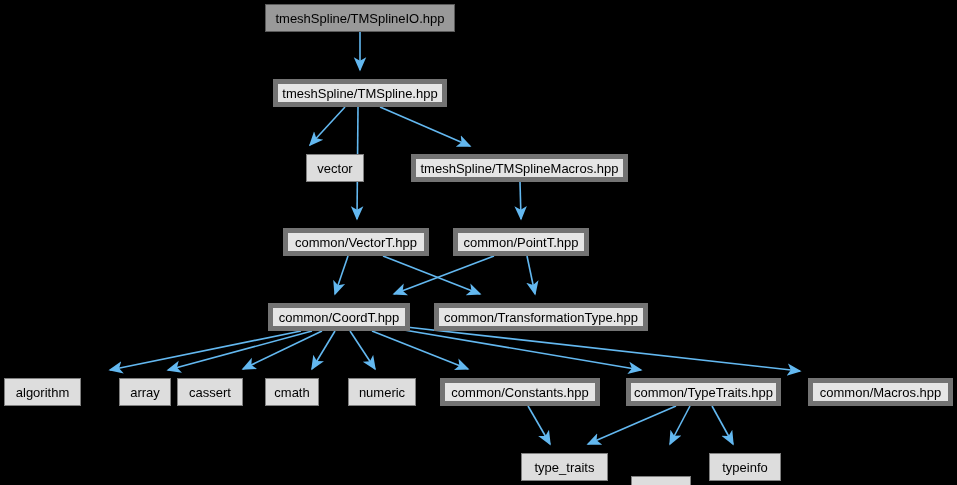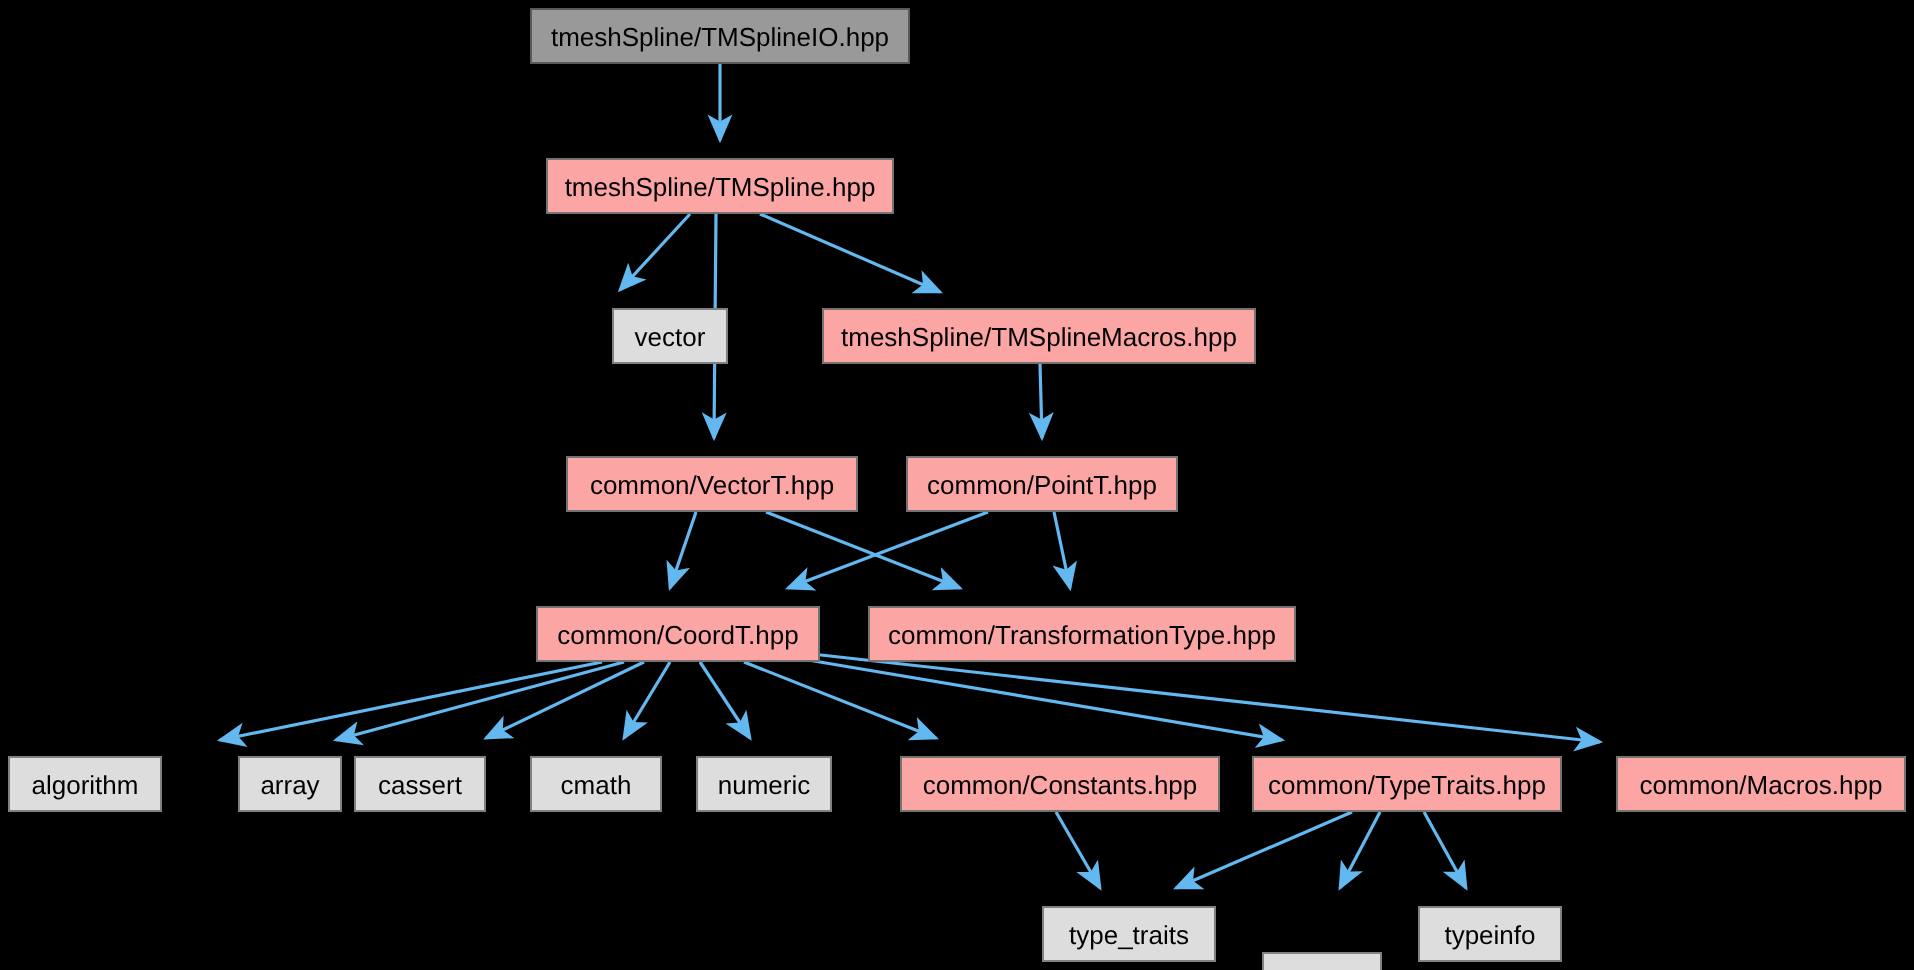--- a/index.html
+++ b/index.html
@@ -25,22 +25,22 @@
   .node {
     position: absolute;
     box-sizing: border-box;
     display: flex;
     align-items: center;
     justify-content: center;
     font-size: 13px;
     line-height: 1;
     color: #000000;
     white-space: nowrap;
-    border: 1px solid #737373;
-    background: #fca5a5;
+    border: 5px solid #737373;
+    background: #e5e5e5;
     z-index: 5;
   }
   .node.system {
     background: #dddddd;
     border: 1px solid #808080;
   }
   .node.root {
     background: #999999;
     border: 1px solid #5a5a5a;
   }
@@ -111,27 +111,27 @@
       </div>
       <div class="node system" style="left: 4px; top: 378px; width: 77px; height: 28px;">
         <span class="node-label">algorithm</span>
       </div>
       <div class="node system" style="left: 103px; top: 378px; width: 52px; height: 28px; margin-left: 16px;">
         <span class="node-label">array</span>
       </div>
       <div class="node system" style="left: 177px; top: 378px; width: 66px; height: 28px;">
         <span class="node-label">cassert</span>
       </div>
-      <div class="node system" style="left: 265px; top: 378px; width: 66px; height: 28px;">
+      <div class="node system" style="left: 265px; top: 378px; width: 54px; height: 28px;">
         <span class="node-label">cmath</span>
       </div>
       <div class="node system" style="left: 348px; top: 378px; width: 68px; height: 28px;">
         <span class="node-label">numeric</span>
       </div>
-      <div class="node" style="left: 440px; top: 378px; width: 160px; height: 28px; margin-left: 10px;">
+      <div class="node" style="left: 440px; top: 378px; width: 160px; height: 28px;">
         <span class="node-label">common/Constants.hpp</span>
       </div>
       <div class="node" style="left: 626px; top: 378px; width: 155px; height: 28px;">
         <span class="node-label">common/TypeTraits.hpp</span>
       </div>
       <div class="node" style="left: 808px; top: 378px; width: 145px; height: 28px;">
         <span class="node-label">common/Macros.hpp</span>
       </div>
       <div class="node system" style="left: 521px; top: 453px; width: 87px; height: 28px;">
         <span class="node-label">type_traits</span>

